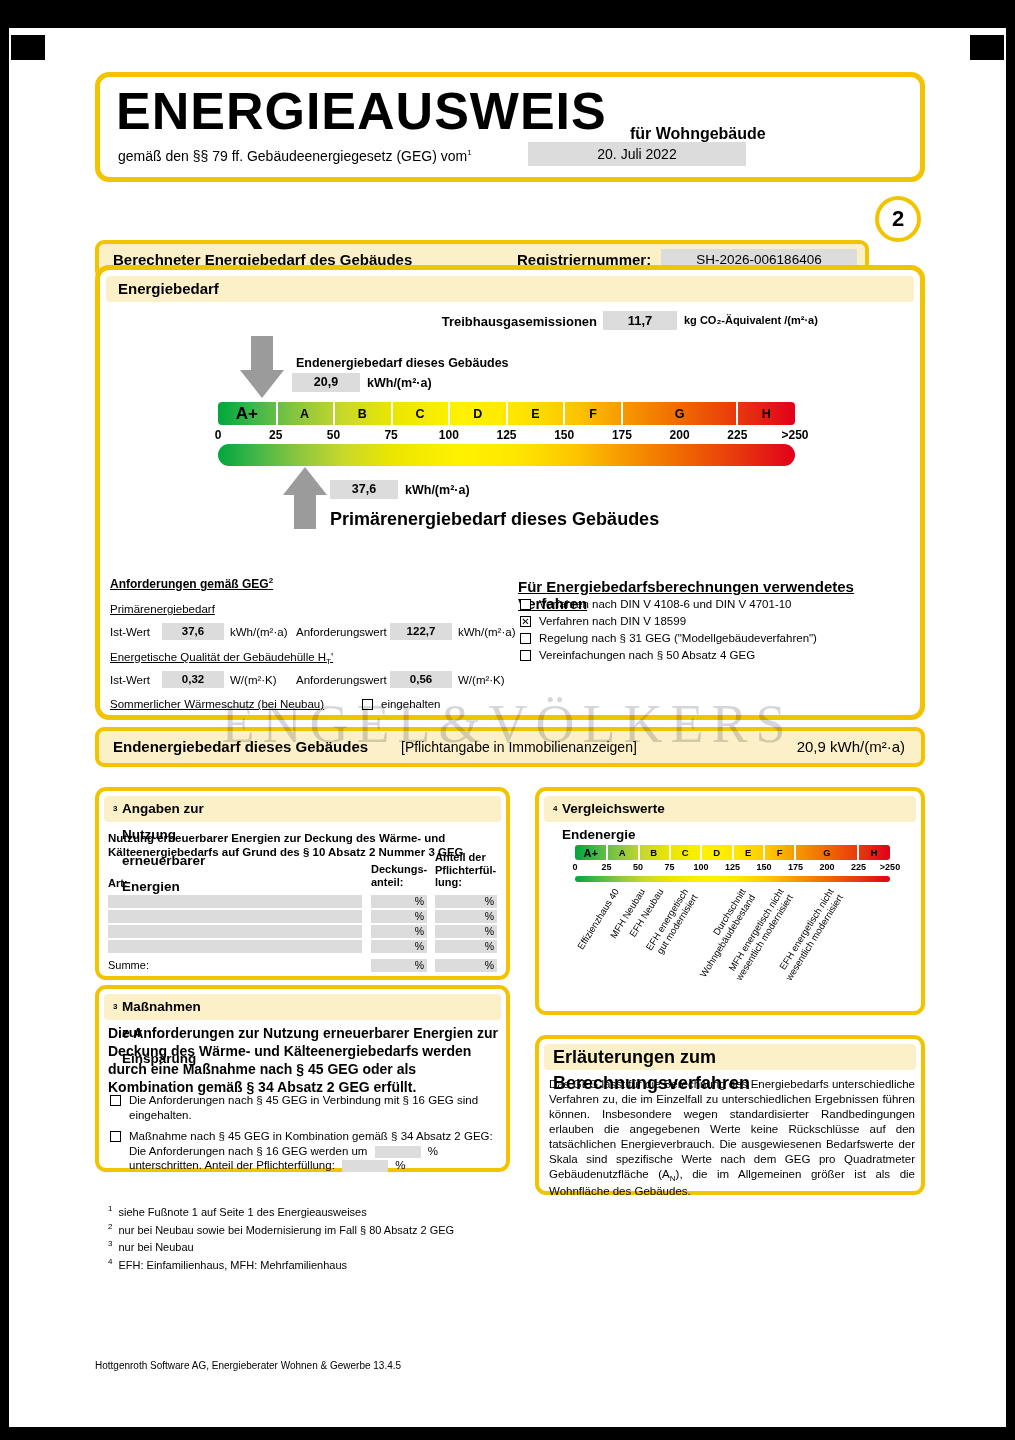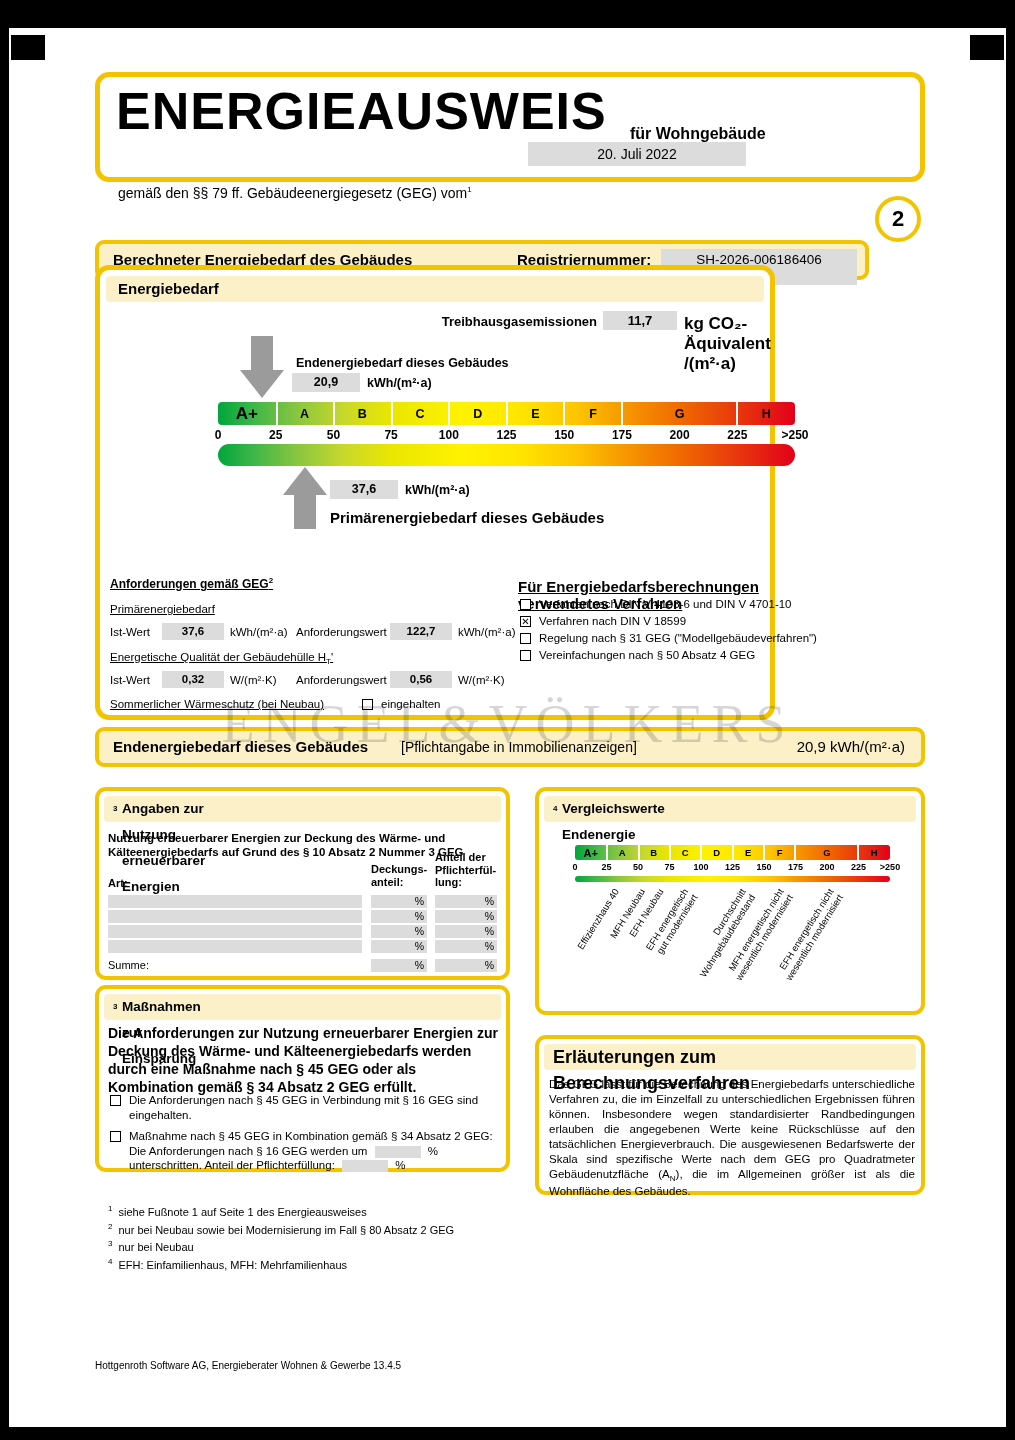--- a/index.html
+++ b/index.html
@@ -17,53 +17,53 @@
   .strip { background:#FBF0C7; border-radius:4px; }
   .gval  { background:#DCDCDC; text-align:center; display:block; }
   .sm { font-size:11.5px; }
   sup { font-size:8px; vertical-align:super; }
   sub { font-size:8px; vertical-align:sub; }
 
   
   .title-box { left:86px; top:44px; width:830px; height:110px; }
   .main-title { left:16px; top:4px; font-size:52px; font-weight:bold; letter-spacing:1px;text-align:right; }
   .for-resi { left:530px; top:48px; font-size:16px; font-weight:bold; }
-  .law-line { left:18px; top:71px; font-size:14px;margin-top:37px; }
+  .law-line { left:18px; top:71px; font-size:14px; }
   .date-box { left:428px; top:65px; width:218px; height:24px; line-height:24px; font-size:14px; }
 
   
   .head-band { left:86px; top:172px; width:774px; height:40px;margin-top:40px; }
   .hb-title { left:14px; top:0; font-size:15px; font-weight:bold; line-height:32px; }
   .hb-reg { left:418px; top:0; font-size:15px; font-weight:bold; line-height:32px; }
   .hb-regval { left:562px; top:5px; width:196px; height:36px; line-height:22px; font-size:13.5px; }
   .page-circle { position:absolute; left:866px; top:168px; width:46px; height:46px; border:4px solid #F2C400;
                  border-radius:50%; background:#fff; font-size:22px; font-weight:bold; text-align:center; line-height:38px; }
 
   
-  .eb-box { left:86px; top:237px; width:680px; height:455px; }
+  .eb-box { left:86px; top:237px; width:830px; height:455px; }
   .eb-strip { left:6px; top:6px; right:6px; height:26px; }
   .eb-strip span { position:absolute; left:12px; line-height:26px; font-size:15px; font-weight:bold; }
   .ghg-label { left:337px; top:44px; width:160px; text-align:right; font-size:13px; font-weight:bold; }
   .ghg-box { left:503px; top:41px; width:74px; height:19px; line-height:19px; font-size:13px; font-weight:bold; }
-  .ghg-unit { left:584px; top:44px; font-size:17px; font-weight:bold; }
+  .ghg-unit { left:584px; top:44px; font-size:11px; font-weight:bold; }
 
   .arrow-down { left:140px; top:66px; width:44px; height:62px; }
   .arrow-up   { left:183px; top:197px; width:44px; height:62px; }
   .arrow-down i, .arrow-up i { position:absolute; display:block; }
   .arrow-down .shaft { left:11px; top:0; width:22px; height:34px; background:#9B9B9B; }
   .arrow-down .head  { left:0; top:34px; width:0; height:0; border-left:22px solid transparent; border-right:22px solid transparent; border-top:28px solid #9B9B9B; }
   .arrow-up .head  { left:0; top:0; width:0; height:0; border-left:22px solid transparent; border-right:22px solid transparent; border-bottom:28px solid #9B9B9B; }
   .arrow-up .shaft { left:11px; top:28px; width:22px; height:34px; background:#9B9B9B; }
 
   .end-label { left:196px; top:86px; font-size:12.5px; font-weight:bold; }
   .end-box { left:192px; top:103px; width:68px; height:19px; line-height:19px; font-size:12.5px; font-weight:bold; }
   .end-unit { left:267px; top:106px; font-size:12.5px; font-weight:bold; }
   .prim-box { left:230px; top:210px; width:68px; height:19px; line-height:19px; font-size:12.5px; font-weight:bold; }
   .prim-unit { left:305px; top:213px; font-size:12.5px; font-weight:bold; }
-  .prim-label { left:230px; top:239px; font-size:15px; font-weight:bold; }
+  .prim-label { left:230px; top:239px; font-size:18px; font-weight:bold; }
 
   .grad-seg, .grad-plain {
     background-repeat:no-repeat;
   }
   .grad-seg {
     background-image:
       linear-gradient(#fff,#fff),linear-gradient(#fff,#fff),linear-gradient(#fff,#fff),linear-gradient(#fff,#fff),
       linear-gradient(#fff,#fff),linear-gradient(#fff,#fff),linear-gradient(#fff,#fff),linear-gradient(#fff,#fff),
       linear-gradient(90deg,#00A63C 0%,#3CB649 6%,#8CC63F 14%,#C9D92B 22%,#EAE600 30%,#FFF200 42%,#FFE600 52%,#FDC500 62%,#F79A00 70%,#F06A00 80%,#E8380D 90%,#E2001A 100%);
     background-size:2px 100%,2px 100%,2px 100%,2px 100%,2px 100%,2px 100%,2px 100%,2px 100%,100% 100%;

